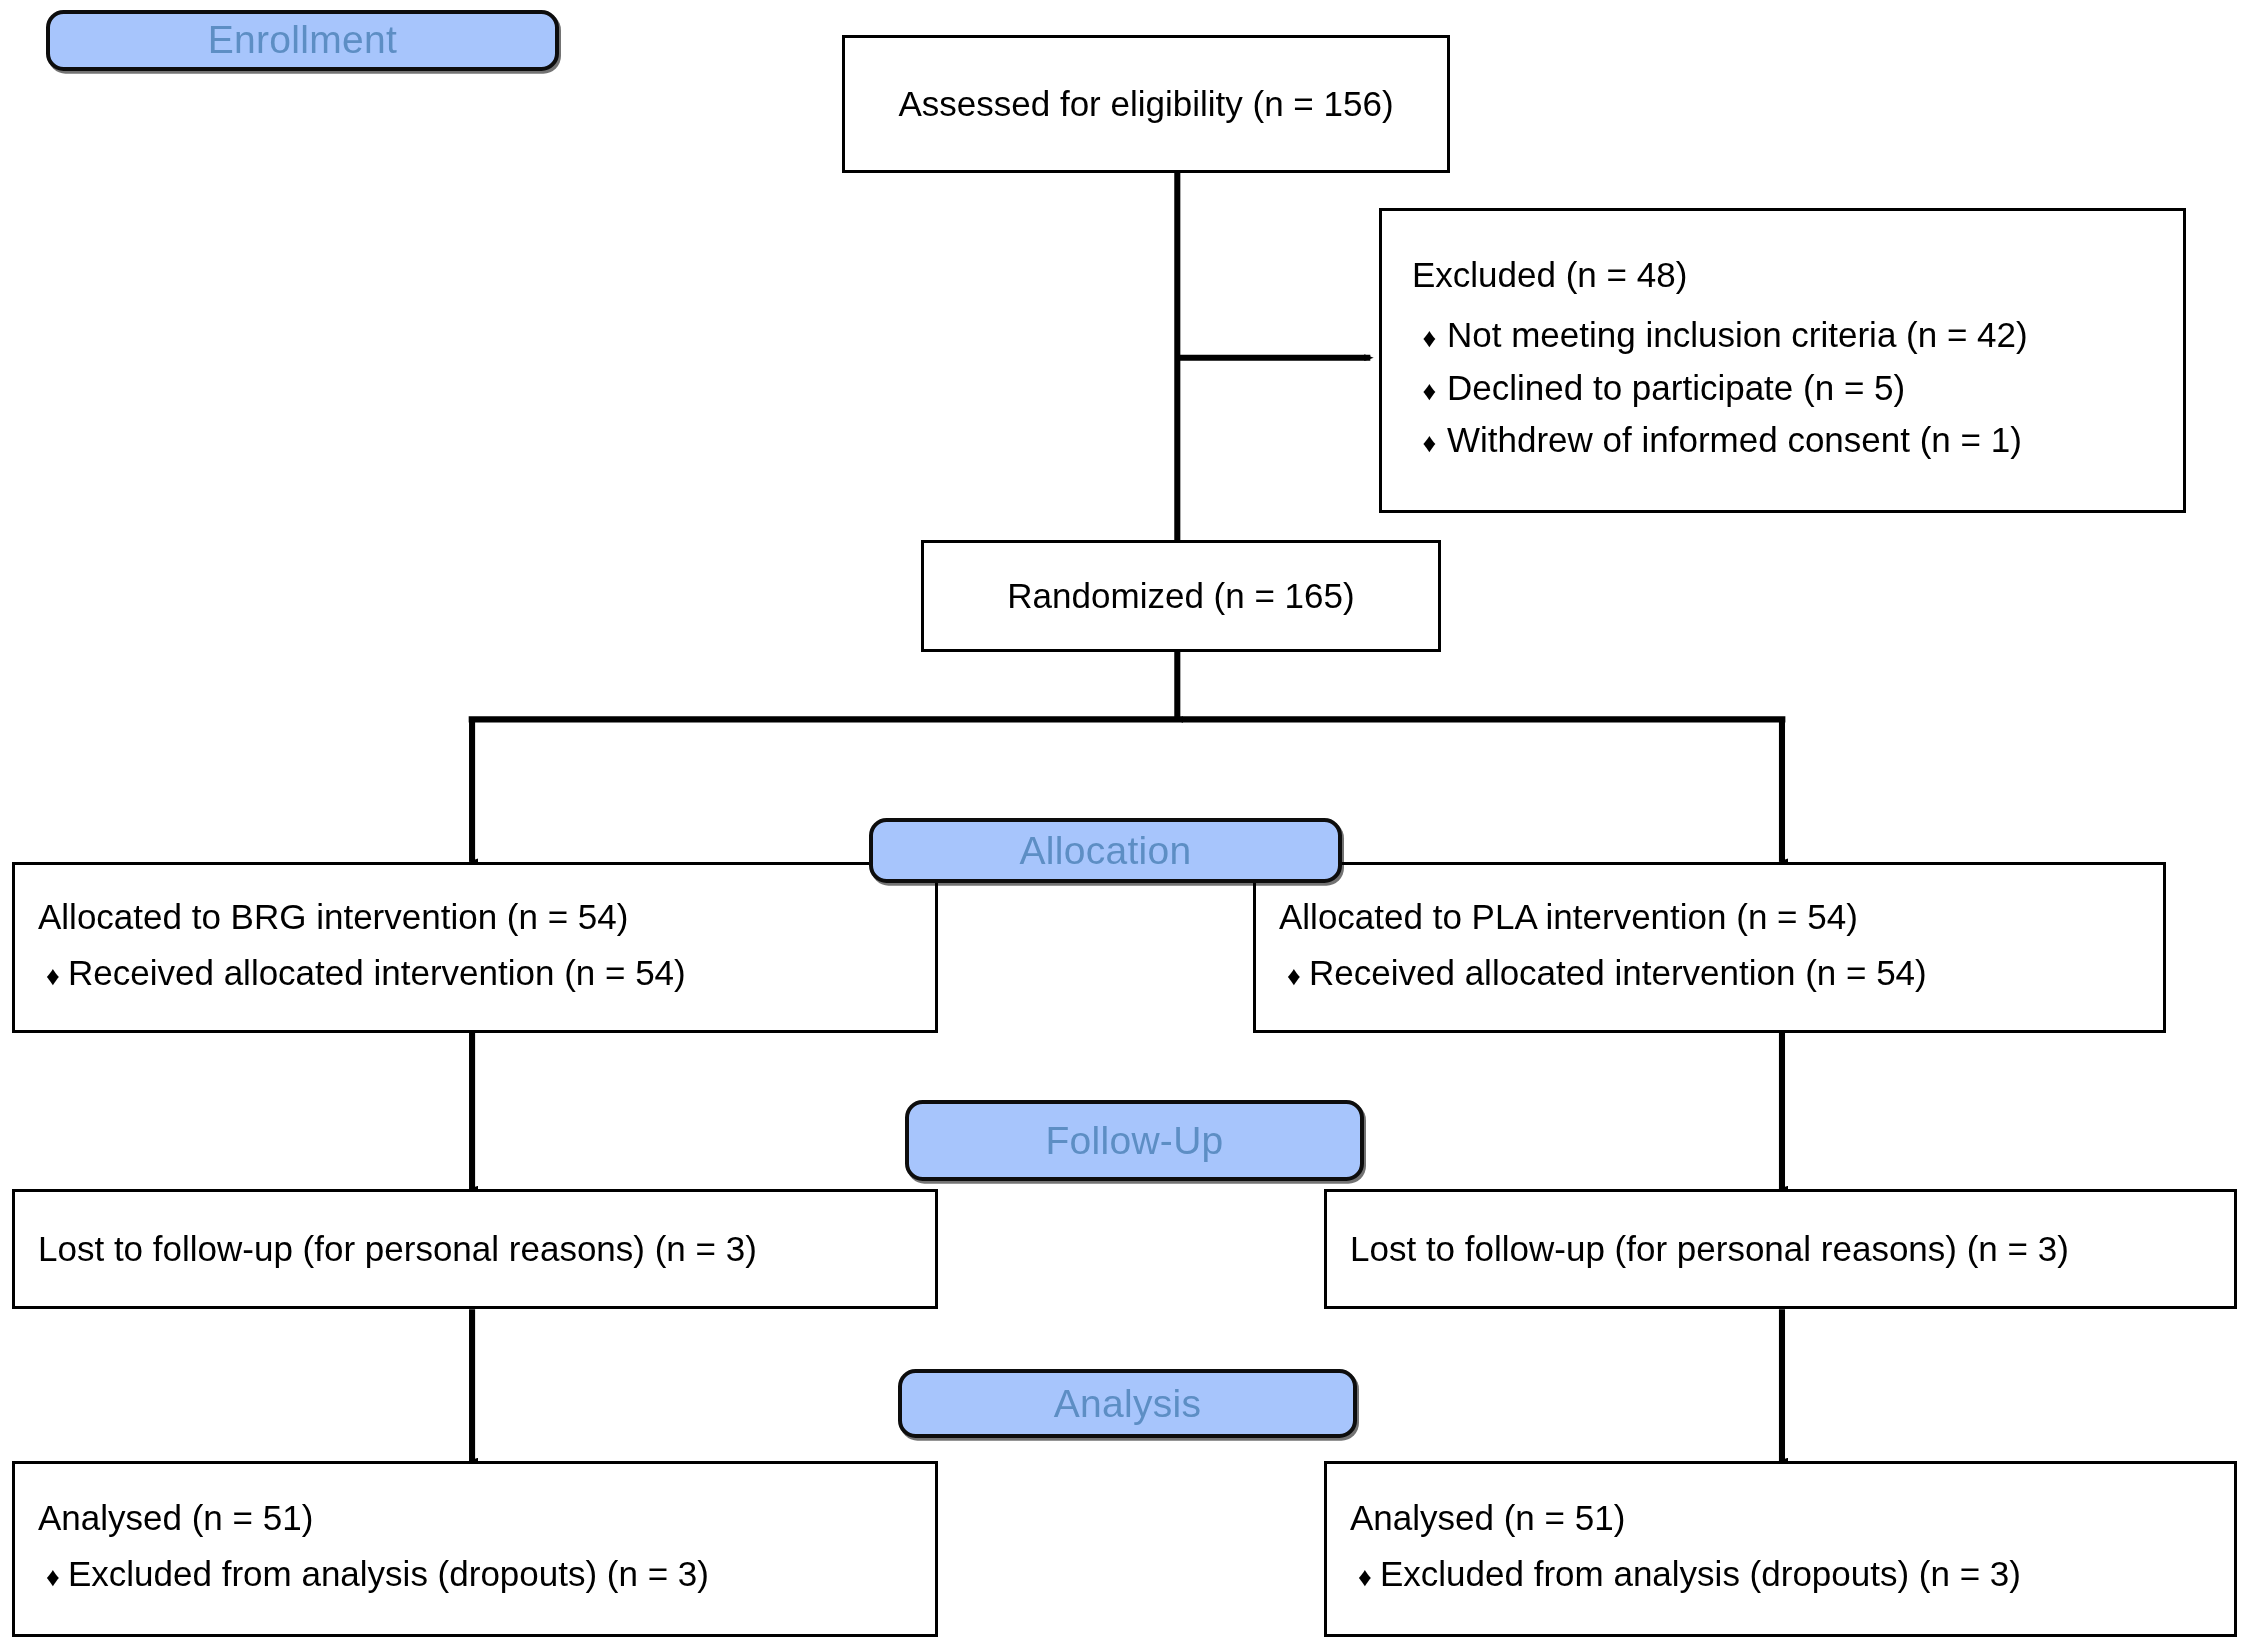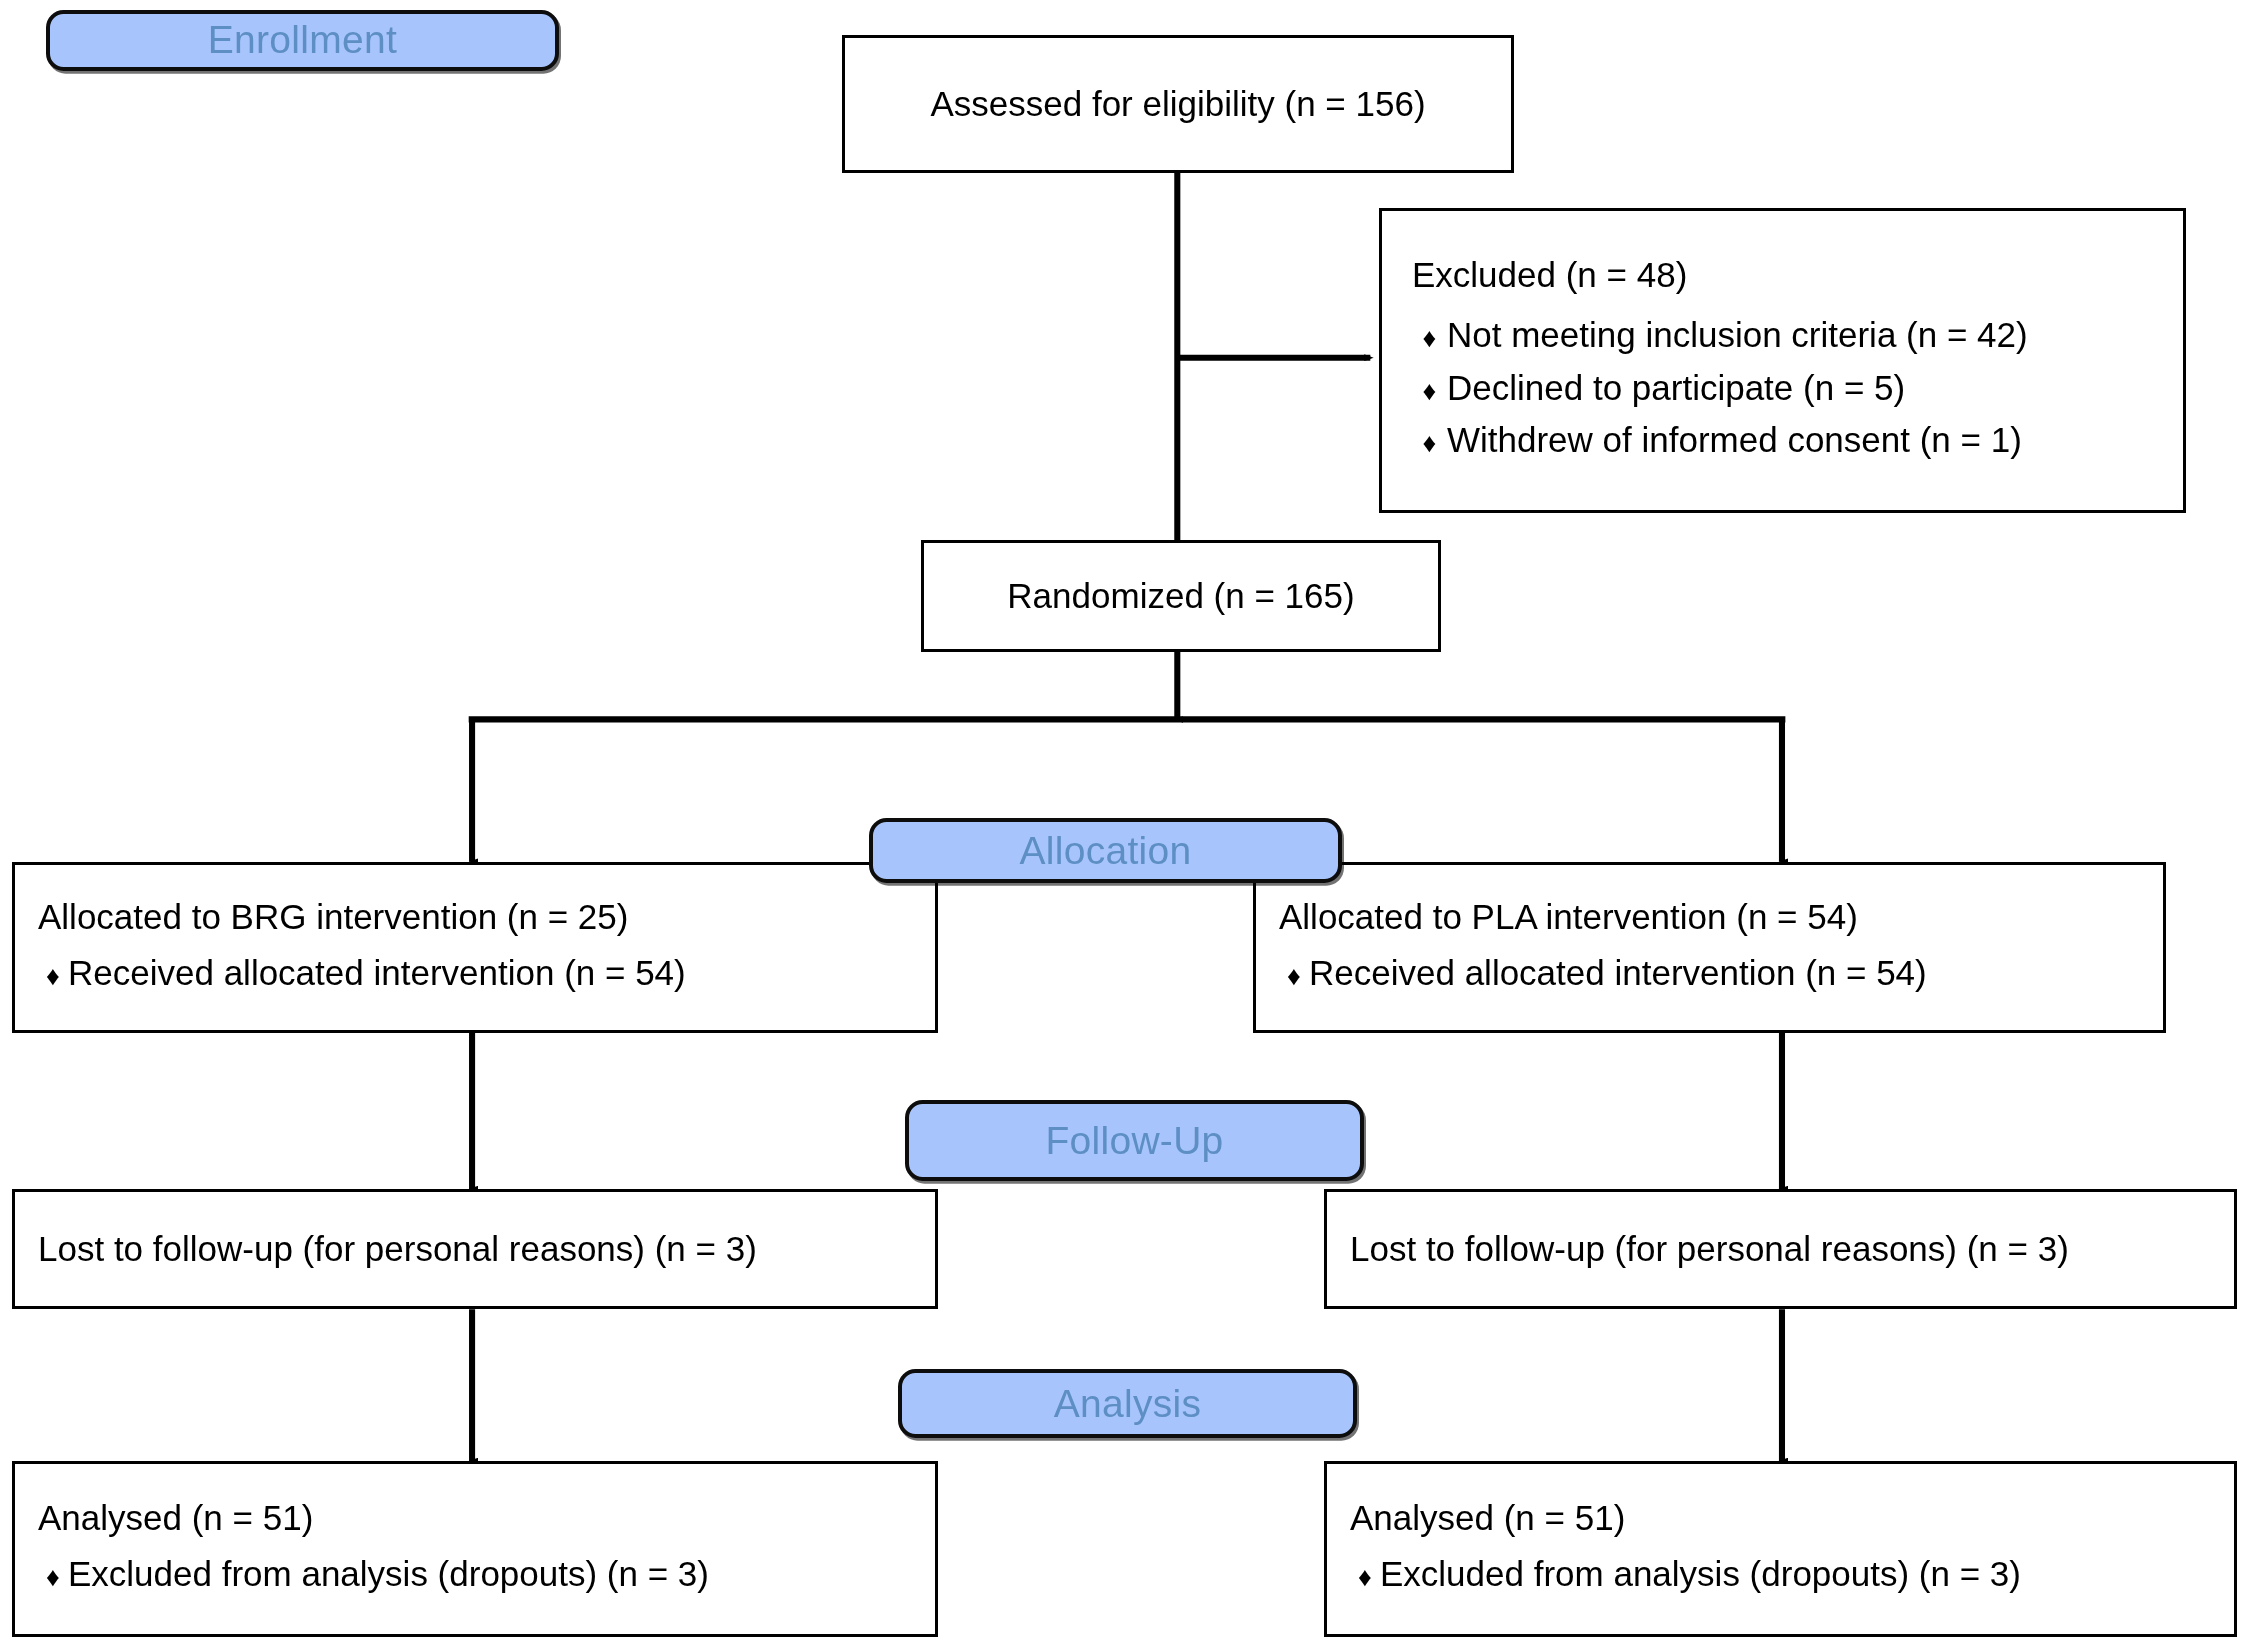--- a/index.html
+++ b/index.html
@@ -128,21 +128,21 @@
   </div>
 
   <div class="stage-badge" style="left:891px; top:1100px; width:459px; height:81px;margin-left:14px;">
     <span>Follow-Up</span>
   </div>
 
   <div class="stage-badge" style="left:898px; top:1369px; width:459px; height:69px;">
     <span>Analysis</span>
   </div>
 
-  <div class="node-box" style="left:842px; top:35px; width:672px; height:138px;">
+  <div class="node-box" style="left:842px; top:35px; width:608px; height:138px;">
     <div class="node-text centered">Assessed for eligibility (n = 156)</div>
   </div>
 
   <div class="node-box" style="left:1379px; top:208px; width:807px; height:305px;">
     <div class="node-text padded" style="margin-bottom:13.5px;">Excluded (n = 48)</div>
     <ul class="bullet-list" style="padding-left:30px;">
       <li class="bullet-item">
         <span class="bullet-glyph">♦</span>
         <span>Not meeting inclusion criteria (n = 42)</span>
       </li>
@@ -155,21 +155,21 @@
         <span>Withdrew of informed consent (n = 1)</span>
       </li>
     </ul>
   </div>
 
   <div class="node-box" style="left:921px; top:540px; width:520px; height:112px;">
     <div class="node-text centered">Randomized (n = 165)</div>
   </div>
 
   <div class="node-box" style="left:12px; top:862px; width:926px; height:171px;">
-    <div class="node-text" style="padding-left:23px; margin-bottom:9.5px;">Allocated to BRG intervention (n = 25)</div>
+    <div class="node-text" style="padding-left:23px; margin-bottom:9.5px;">Allocated to BRG intervention (n = 54)</div>
     <ul class="bullet-list" style="padding-left:23px;">
       <li class="bullet-item">
         <span class="bullet-glyph" style="width:30px;">♦</span>
         <span>Received allocated intervention (n = 54)</span>
       </li>
     </ul>
   </div>
 
   <div class="node-box" style="left:1253px; top:862px; width:913px; height:171px;">
     <div class="node-text" style="padding-left:23px; margin-bottom:9.5px;">Allocated to PLA intervention (n = 54)</div>

